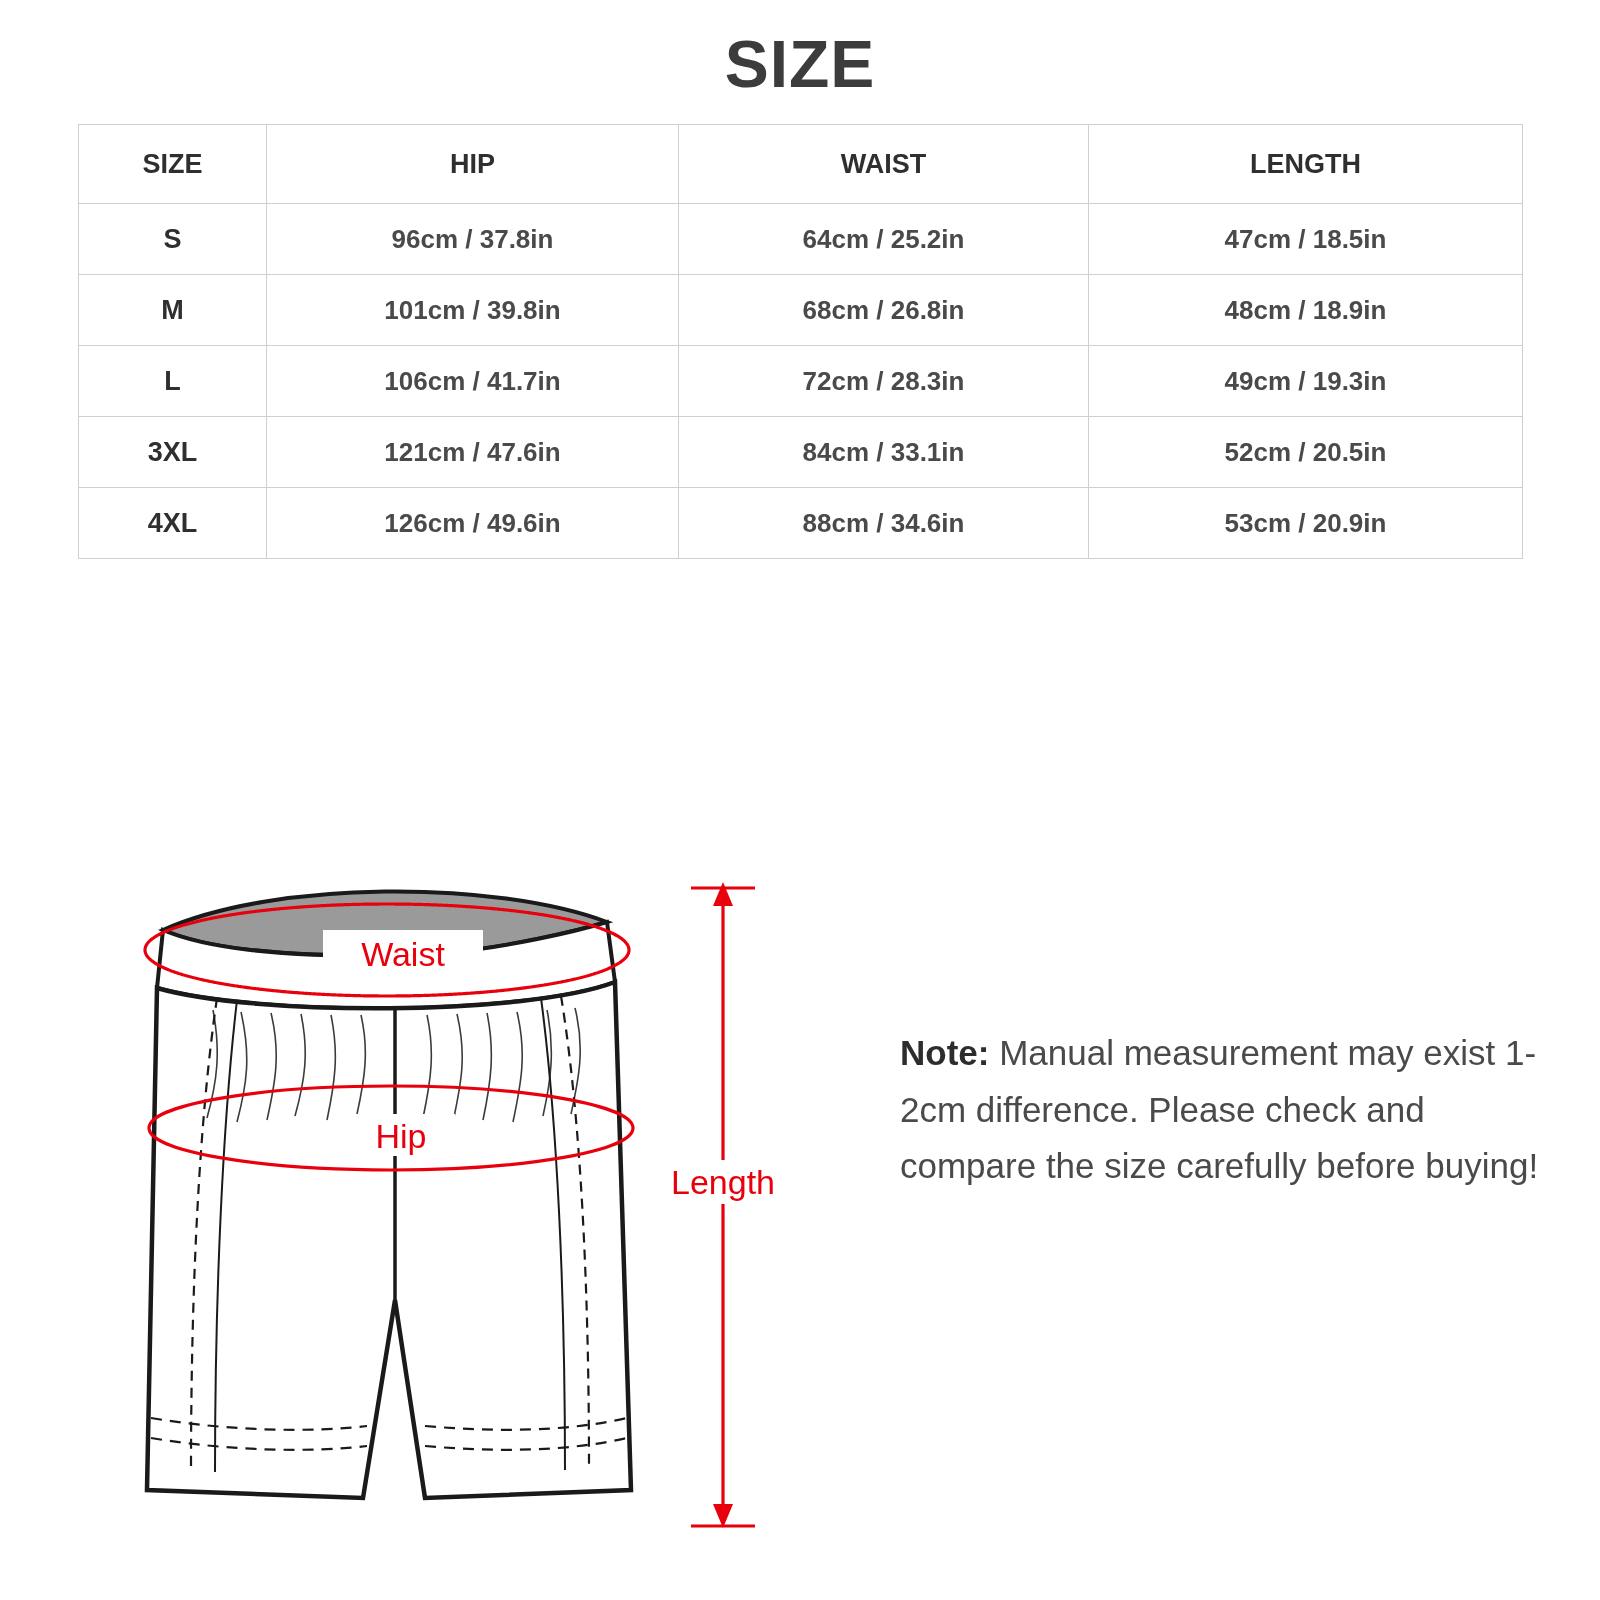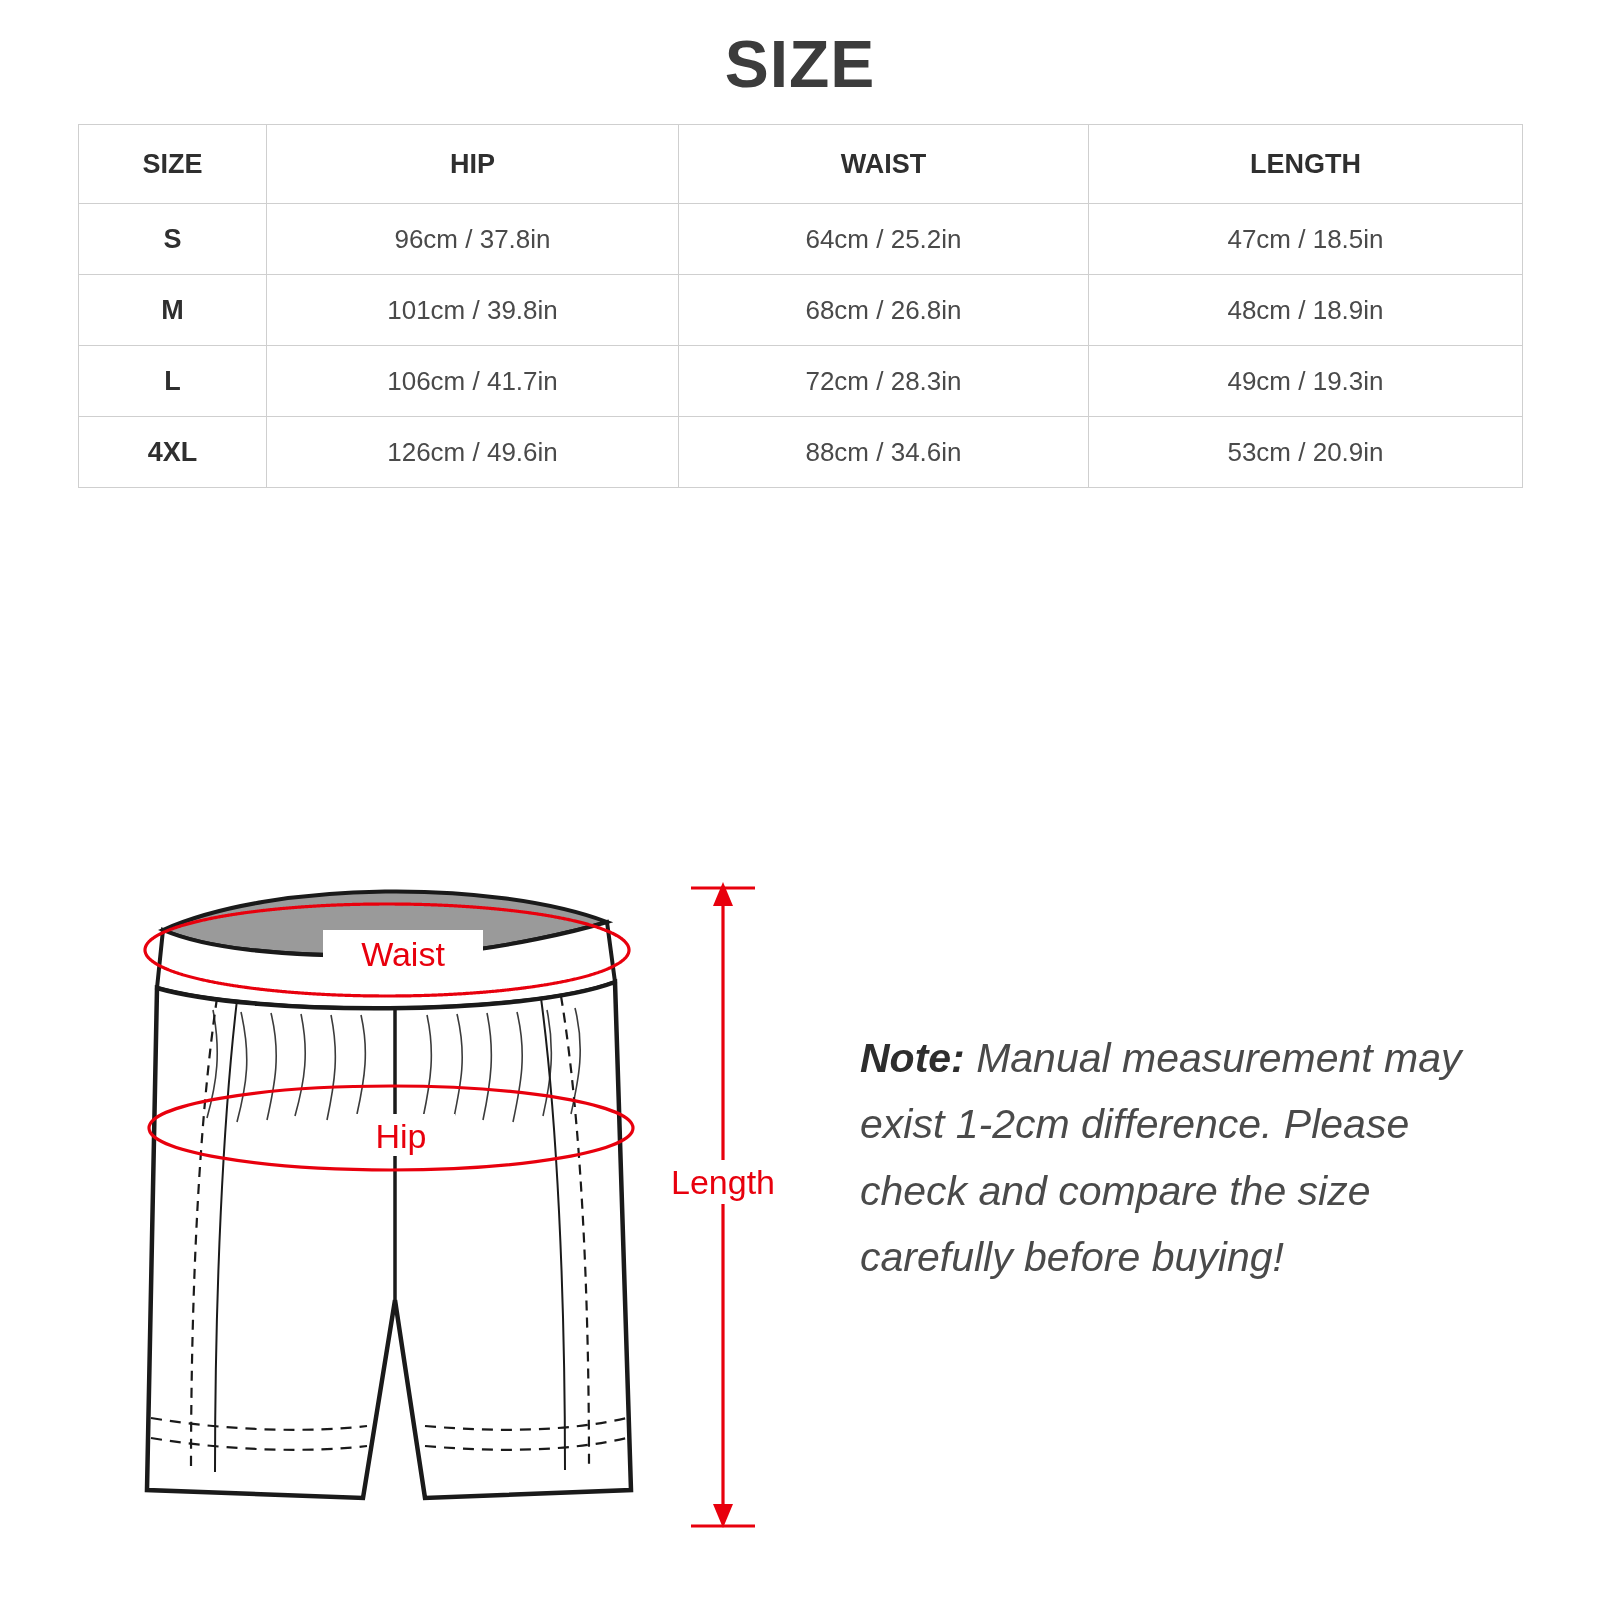--- a/index.html
+++ b/index.html
@@ -49,21 +49,21 @@
     color: #2f2f2f;
     height: 76px;
   }
   table.size-table td.sizecell {
     font-size: 27px;
     font-weight: bold;
     color: #2f2f2f;
   }
   table.size-table td.val {
     font-size: 26px;
-    font-weight: normal;
+    font-weight: bold;
     color: #4a4a4a;
   }
   col.c-size { width: 188px; }
   col.c-hip  { width: 412px; }
   col.c-waist{ width: 410px; }
   col.c-len  { width: 434px; }
 
   
   .lower {
     position: absolute;
@@ -74,27 +74,26 @@
   }
   .diagram {
     position: absolute;
     left: 95px;
     top: 10px;
     width: 720px;
     height: 700px;
   }
   .note {
     position: absolute;
-    left: 860px;
+    left: 900px;
     top: 165px;
     width: 640px;
-    font-size: 41px;
+    font-size: 35px;
     line-height: 1.62;
     color: #4a4a4a;
-    font-style: italic;
   }
   .note b {
     color: #2d2d2d;
     font-weight: bold;
   }
 </style>
 </head>
 <body>
 
 <div class="title">SIZE</div>
@@ -126,20 +125,26 @@
         <td class="sizecell">M</td>
         <td class="val">101cm / 39.8in</td>
         <td class="val">68cm / 26.8in</td>
         <td class="val">48cm / 18.9in</td>
       </tr>
       <tr>
         <td class="sizecell">L</td>
         <td class="val">106cm / 41.7in</td>
         <td class="val">72cm / 28.3in</td>
         <td class="val">49cm / 19.3in</td>
+      </tr>
+      <tr>
+        <td class="sizecell">3XL</td>
+        <td class="val">121cm / 47.6in</td>
+        <td class="val">84cm / 33.1in</td>
+        <td class="val">52cm / 20.5in</td>
       </tr>
       <tr>
         <td class="sizecell">4XL</td>
         <td class="val">126cm / 49.6in</td>
         <td class="val">88cm / 34.6in</td>
         <td class="val">53cm / 20.9in</td>
       </tr>
     </tbody>
   </table>
 </div>

